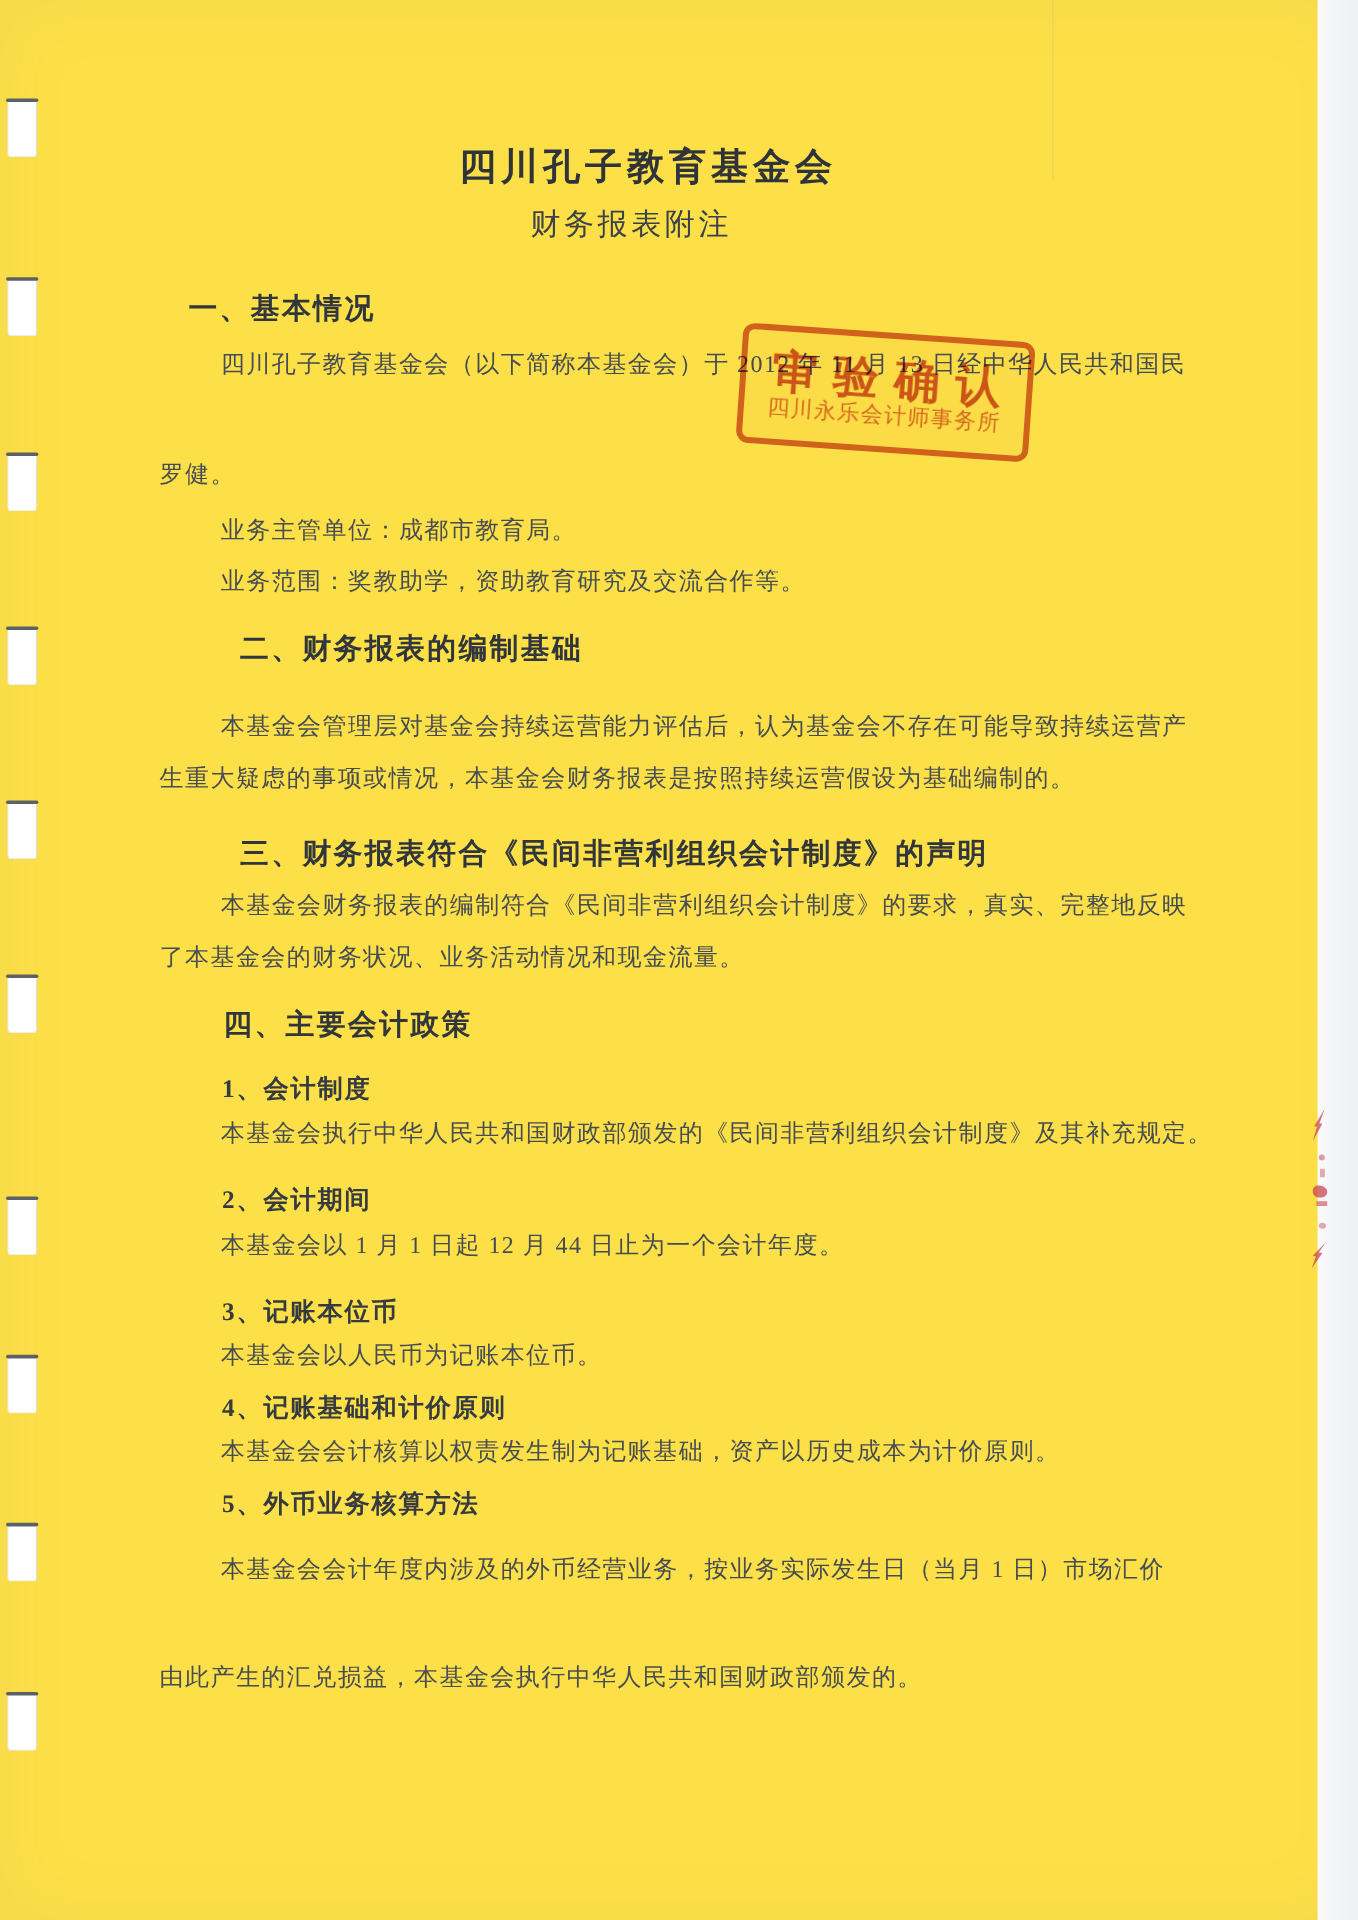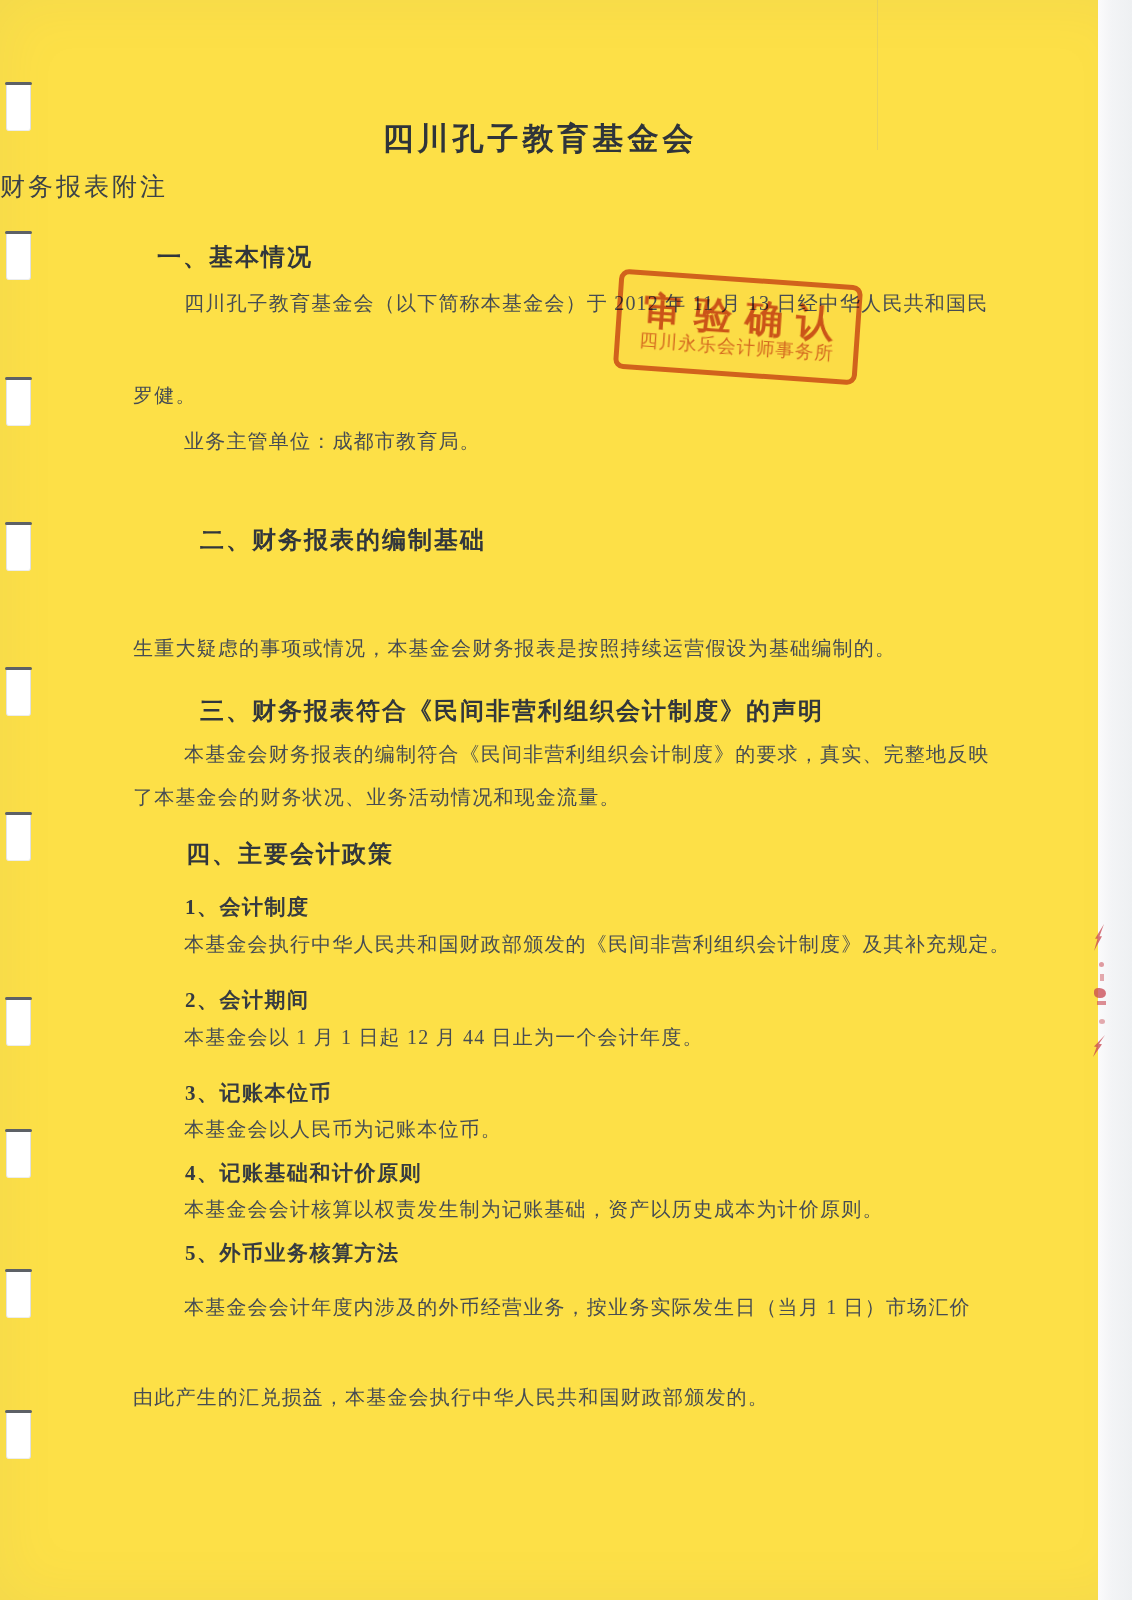--- a/index.html
+++ b/index.html
@@ -45,21 +45,21 @@
     font-size:20px;
     letter-spacing:1.2px;
   }
   .h-big{font-weight:bold;color:#31363c;font-size:24px;letter-spacing:2px;}
   .h-sub{font-weight:bold;color:#363b41;font-size:21px;letter-spacing:1.5px;}
   .title{
     position:absolute;left:0;width:1080px;text-align:center;
     font-weight:bold;color:#2f343a;font-size:31px;letter-spacing:4px;
   }
   .subtitle{
-    position:absolute;left:0;width:1052px;
+    position:absolute;left:0;width:1052px;text-align:center;
     color:#3c4248;font-size:25px;letter-spacing:3px;
   }
   
   .stamp{
     position:absolute;left:616px;top:277px;width:234px;height:90px;
     border:5px solid rgba(195,57,41,0.72);
     border-radius:10px;
     transform:rotate(4deg);
     display:flex;flex-direction:column;align-items:center;justify-content:center;
     mix-blend-mode:multiply;
@@ -106,27 +106,29 @@
   <div class="paper-edge"></div>
   <div class="crease"></div>
 
   <div class="title" style="top:118px">四川孔子教育基金会</div>
   <div class="subtitle" style="top:170px">财务报表附注</div>
 
   <div class="ln h-big" style="left:157px;top:241px">一、基本情况</div>
   <div class="ln" style="left:184px;top:290px">四川孔子教育基金会（以下简称本基金会）于 2012 年 11 月 13 日经中华人民共和国民</div>
   <div class="ln" style="left:133px;top:382px">罗健。</div>
   <div class="ln" style="left:184px;top:428px">业务主管单位：成都市教育局。</div>
+  <div class="ln" style="left:184px;top:471px">业务范围：奖教助学，资助教育研究及交流合作等。</div>
 
   <div class="stamp">
     <div class="stamp-l1">审验确认</div>
     <div class="stamp-l2">四川永乐会计师事务所</div>
   </div>
 
   <div class="ln h-big" style="left:200px;top:524px">二、财务报表的编制基础</div>
+  <div class="ln" style="left:184px;top:592px">本基金会管理层对基金会持续运营能力评估后，认为基金会不存在可能导致持续运营产</div>
   <div class="ln" style="left:133px;top:635px">生重大疑虑的事项或情况，本基金会财务报表是按照持续运营假设为基础编制的。</div>
 
   <div class="ln h-big" style="left:200px;top:695px">三、财务报表符合《民间非营利组织会计制度》的声明</div>
   <div class="ln" style="left:133px;top:784px">了本基金会的财务状况、业务活动情况和现金流量。</div>
   <div class="ln" style="left:184px;top:741px">本基金会财务报表的编制符合《民间非营利组织会计制度》的要求，真实、完整地反映</div>
 
   <div class="ln h-big" style="left:186px;top:838px">四、主要会计政策</div>
 
   <div class="ln h-sub" style="left:185px;top:893px">1、会计制度</div>
   <div class="ln" style="left:184px;top:931px">本基金会执行中华人民共和国财政部颁发的《民间非营利组织会计制度》及其补充规定。</div>

